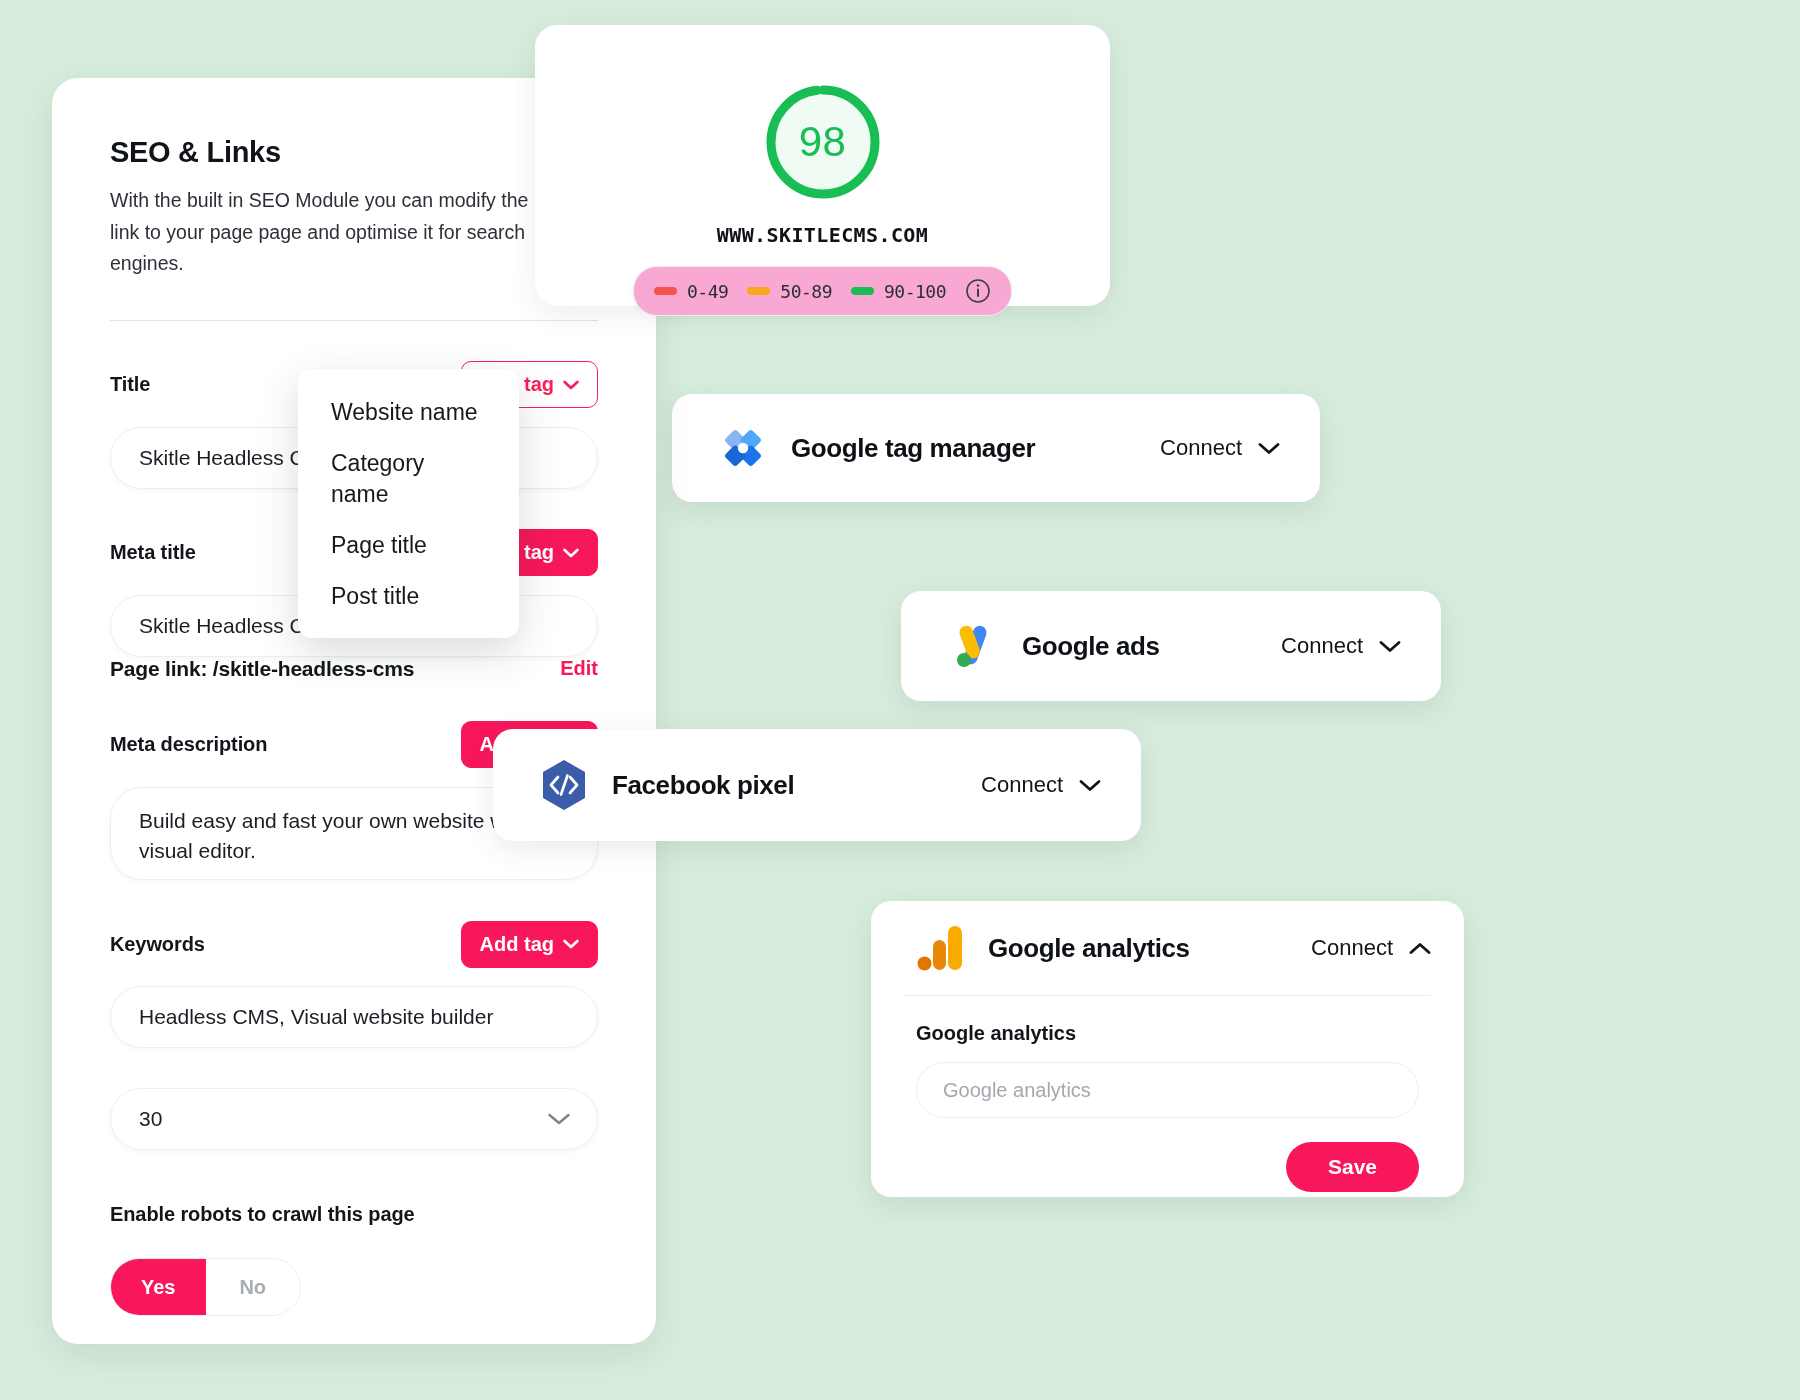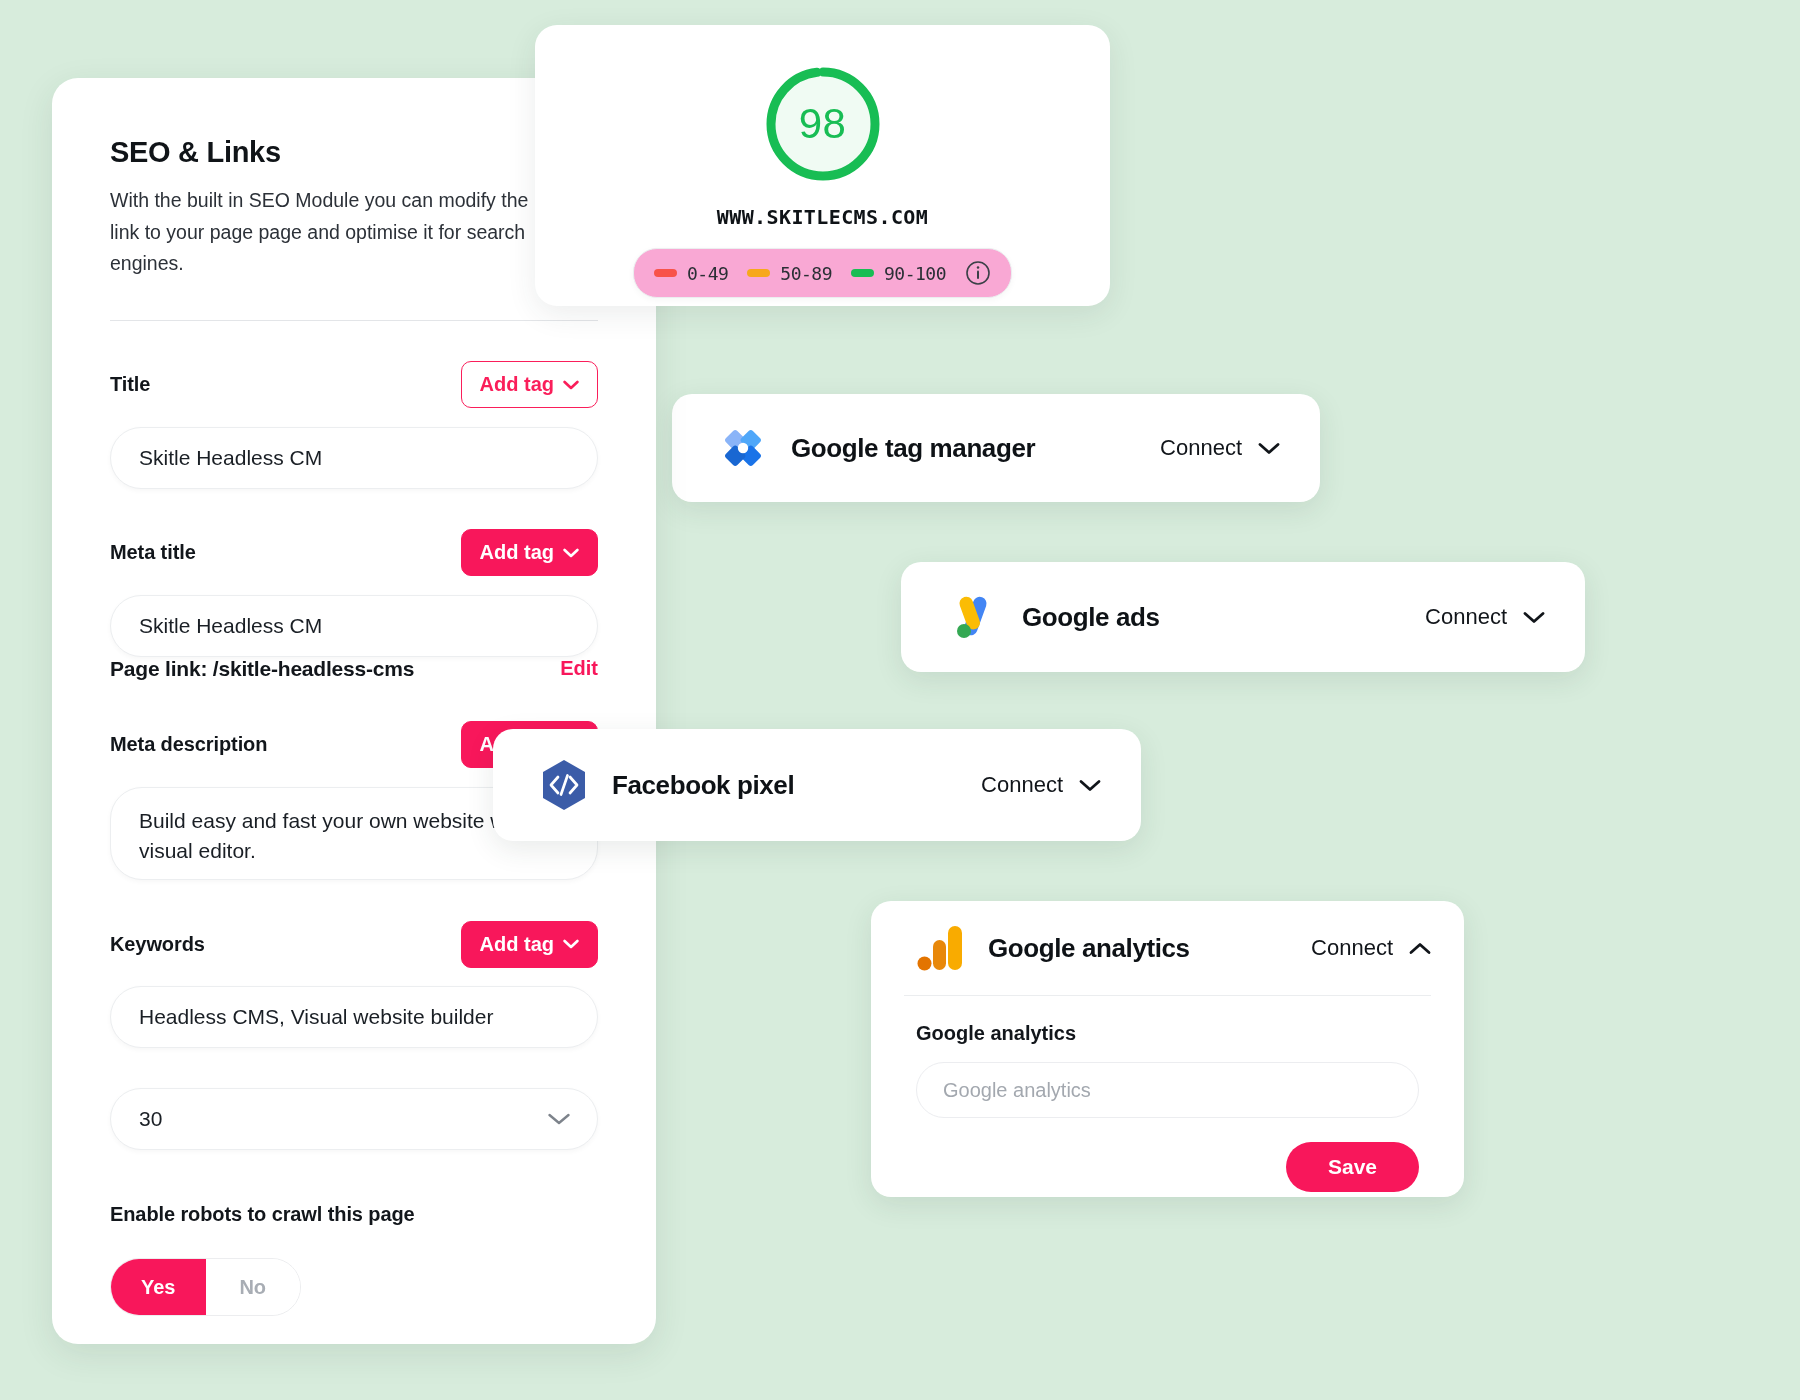--- a/index.html
+++ b/index.html
@@ -218,21 +218,21 @@
     top: 25px;
     width: 575px;
     height: 281px;
     background: #fff;
     border-radius: 22px;
     box-shadow: 0 8px 30px rgba(40,60,50,.09);
     z-index: 5;
     display: flex;
     flex-direction: column;
     align-items: center;
-    padding-top: 38px;
+    padding-top: 56px;
   }
 
   .gauge {
     position: relative;
     width: 122px;
     height: 122px;
   }
   .gauge svg { display:block; transform: rotate(-90deg); }
   .gauge-val {
     position: absolute;
@@ -300,21 +300,21 @@
     margin-left: auto;
     display: inline-flex;
     align-items: center;
     gap: 16px;
     font-size: 22px;
     color: #11151a;
     cursor: pointer;
   }
 
   .card-gtm  { left: 672px;  top: 394px;  width: 648px; height: 108px; z-index: 3; }
-  .card-gads { left: 901px;  top: 562px;  width: 684px; height: 110px; z-index: 3; }
+  .card-gads { left: 901px;  top: 591px;  width: 540px; height: 110px; z-index: 3; }
   .card-fbp  { left: 493px;  top: 729px;  width: 648px; height: 112px; z-index: 6; text-align: center; }
 
   
   .card-ga {
     position: absolute;
     left: 871px;
     top: 901px;
     width: 593px;
     height: 296px;
     background: #fff;
@@ -455,20 +455,26 @@
       <div class="field-row">
         <span class="field-label">Enable robots to crawl this page</span>
       </div>
       <div class="toggle">
         <div class="toggle-opt on">Yes</div>
         <div class="toggle-opt off">No</div>
       </div>
     </div>
   </section>
 
+  <div class="tag-menu">
+    <div class="tag-menu-item">Website name</div>
+    <div class="tag-menu-item">Category name</div>
+    <div class="tag-menu-item">Page title</div>
+    <div class="tag-menu-item">Post title</div>
+  </div>
 
   <section class="score-card">
     <div class="gauge">
       <svg width="122" height="122" viewBox="0 0 122 122">
         <circle cx="61" cy="61" r="52" fill="#f0fbf3"></circle>
         <circle cx="61" cy="61" r="52" fill="none" stroke="#18bd54" stroke-width="9" stroke-linecap="round" stroke-dasharray="320.2 326.7" stroke-dashoffset="0"></circle>
       </svg>
       <div class="gauge-val">98</div>
     </div>
 

